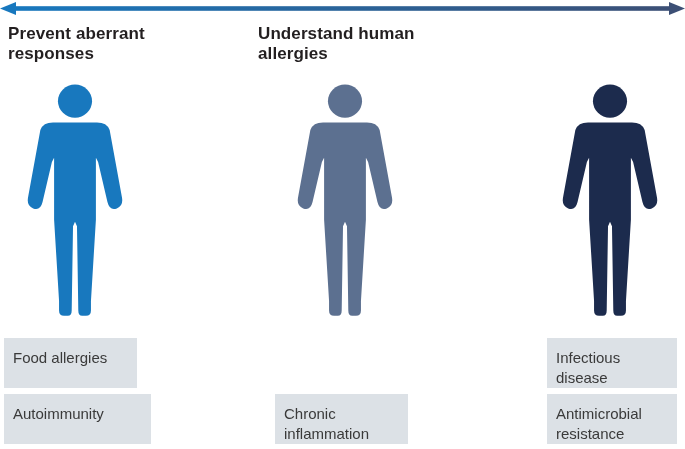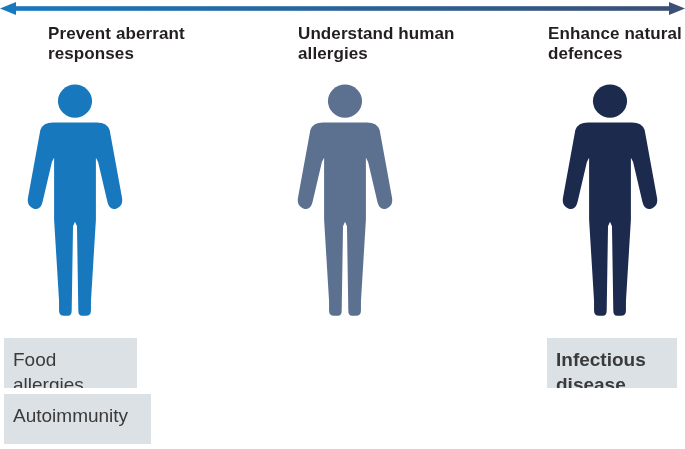--- a/index.html
+++ b/index.html
@@ -25,34 +25,33 @@
   }
   .heading {
     position: absolute;
     top: 24px;
     font-size: 17px;
     font-weight: bold;
     line-height: 1.2;
     color: #231f20;
     white-space: pre-line;
     letter-spacing: 0.1px;
-    margin-left: 40px;
   }
   .person {
     position: absolute;
     top: 83px;
     width: 110px;
     height: 235px;
     display: block;
   }
   .label-box {
     position: absolute;
     background: #dce1e6;
     color: #3a3a3a;
-    font-size: 19px;
+    font-size: 15px;
     line-height: 1.3;
     padding: 10px 8px 0 9px;
     box-sizing: border-box;
     height: 50px;
     overflow: hidden;
   }
 </style>
 </head>
 <body>
 
@@ -67,22 +66,20 @@
     </defs>
     <polygon points="0,7.5 16,1 16,14" fill="#1878be"></polygon>
     <rect x="13" y="5.2" width="659" height="4.6" fill="url(#arrowGrad)"></rect>
     <polygon points="685,7.5 669,1 669,14" fill="#3c4f75"></polygon>
   </svg>
 
   <div class="heading" style="left:8px;  width:240px;">Prevent aberrant
 responses</div>
   <div class="heading" style="left:258px; width:240px;">Understand human
 allergies</div>
-  <div class="heading" style="left:508px; width:172px;">Enhance natural
-defences</div>
 
   <svg class="person" style="left:20px;" viewBox="0 0 100 220" preserveAspectRatio="none">
     <g fill="#1878be">
       <circle cx="50" cy="17" r="15.5"></circle>
       <path d="M30 37 Q21 37 18.5 44 L7.5 106 Q5.5 115 12 117.5 Q18.5 120 20.5 111.5 L29 74 L31 70 L31 128 L35.5 204 L35.5 213 Q35.5 218 40 218 L43.5 218 Q47 218 47 213 L48.2 134 L50 130 L51.8 134 L53 213 Q53 218 56.5 218 L60 218 Q64.5 218 64.5 213 L64.5 204 L69 128 L69 70 L71 74 L79.5 111.5 Q81.5 120 88 117.5 Q94.5 115 92.5 106 L81.5 44 Q79 37 70 37 Z"></path>
     </g>
   </svg>
 
   <svg class="person" style="left:290px;" viewBox="0 0 100 220" preserveAspectRatio="none">
     <g fill="#5c7090">
@@ -94,16 +91,18 @@
   <svg class="person" style="left:555px;" viewBox="0 0 100 220" preserveAspectRatio="none">
     <g fill="#1c2b4d">
       <circle cx="50" cy="17" r="15.5"></circle>
       <path d="M30 37 Q21 37 18.5 44 L7.5 106 Q5.5 115 12 117.5 Q18.5 120 20.5 111.5 L29 74 L31 70 L31 128 L35.5 204 L35.5 213 Q35.5 218 40 218 L43.5 218 Q47 218 47 213 L48.2 134 L50 130 L51.8 134 L53 213 Q53 218 56.5 218 L60 218 Q64.5 218 64.5 213 L64.5 204 L69 128 L69 70 L71 74 L79.5 111.5 Q81.5 120 88 117.5 Q94.5 115 92.5 106 L81.5 44 Q79 37 70 37 Z"></path>
     </g>
   </svg>
 
   <div class="label-box" style="left:4px; top:338px; width:133px;">Food allergies</div>
   <div class="label-box" style="left:4px; top:394px; width:147px;">Autoimmunity</div>
 
+  <div class="label-box" style="left:275px; top:394px; width:133px;">Chronic inflammation</div>
 
-  <div class="label-box" style="left:547px; top:338px; width:130px;font-weight:bold;">Infectious disease</div>
+  <div class="label-box" style="left:547px; top:338px; width:130px;">Infectious disease</div>
+  <div class="label-box" style="left:547px; top:394px; width:130px;">Antimicrobial resistance</div>
 
 </div>
 
 </body></html>

